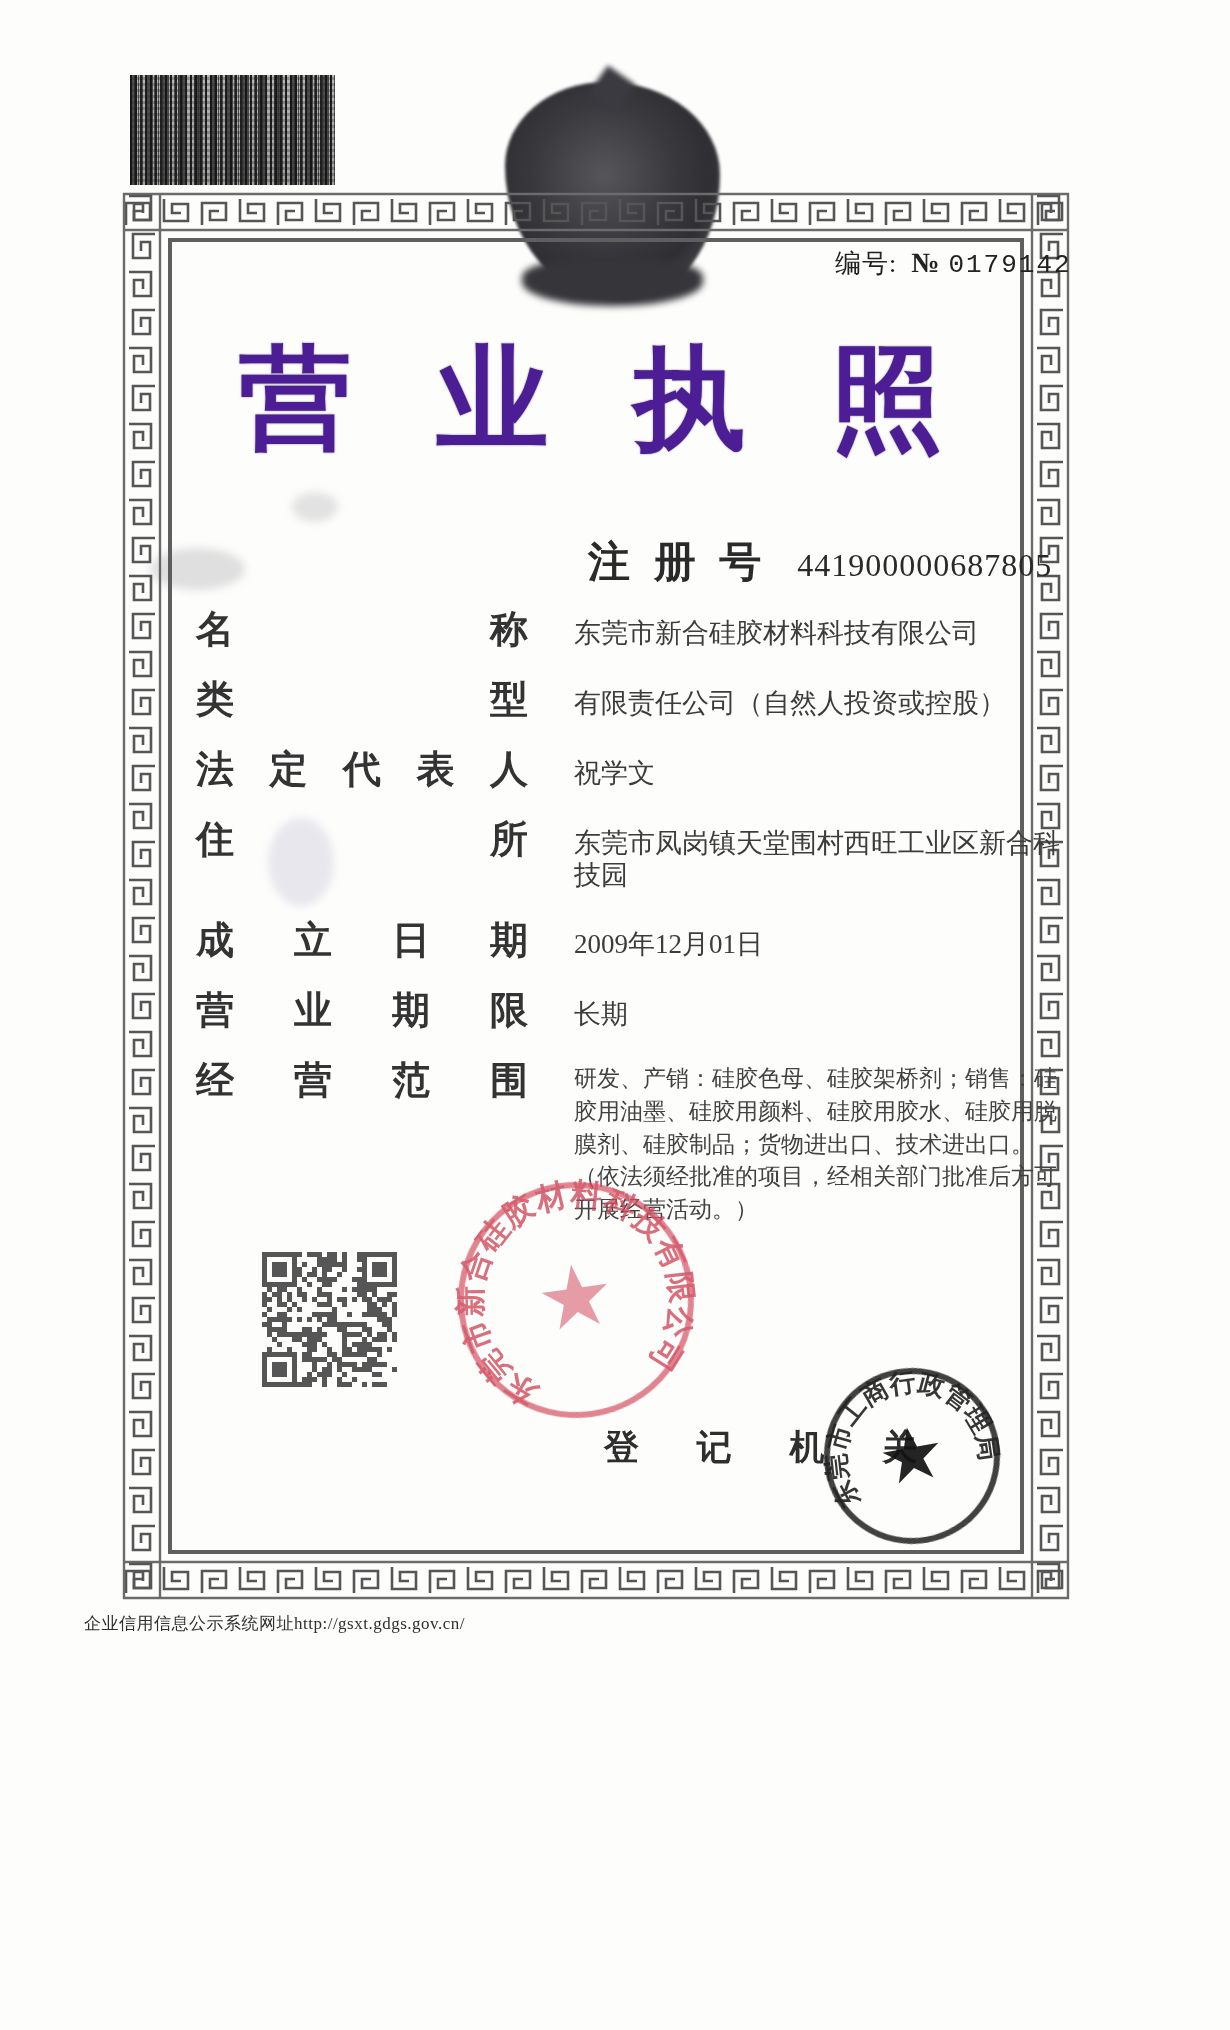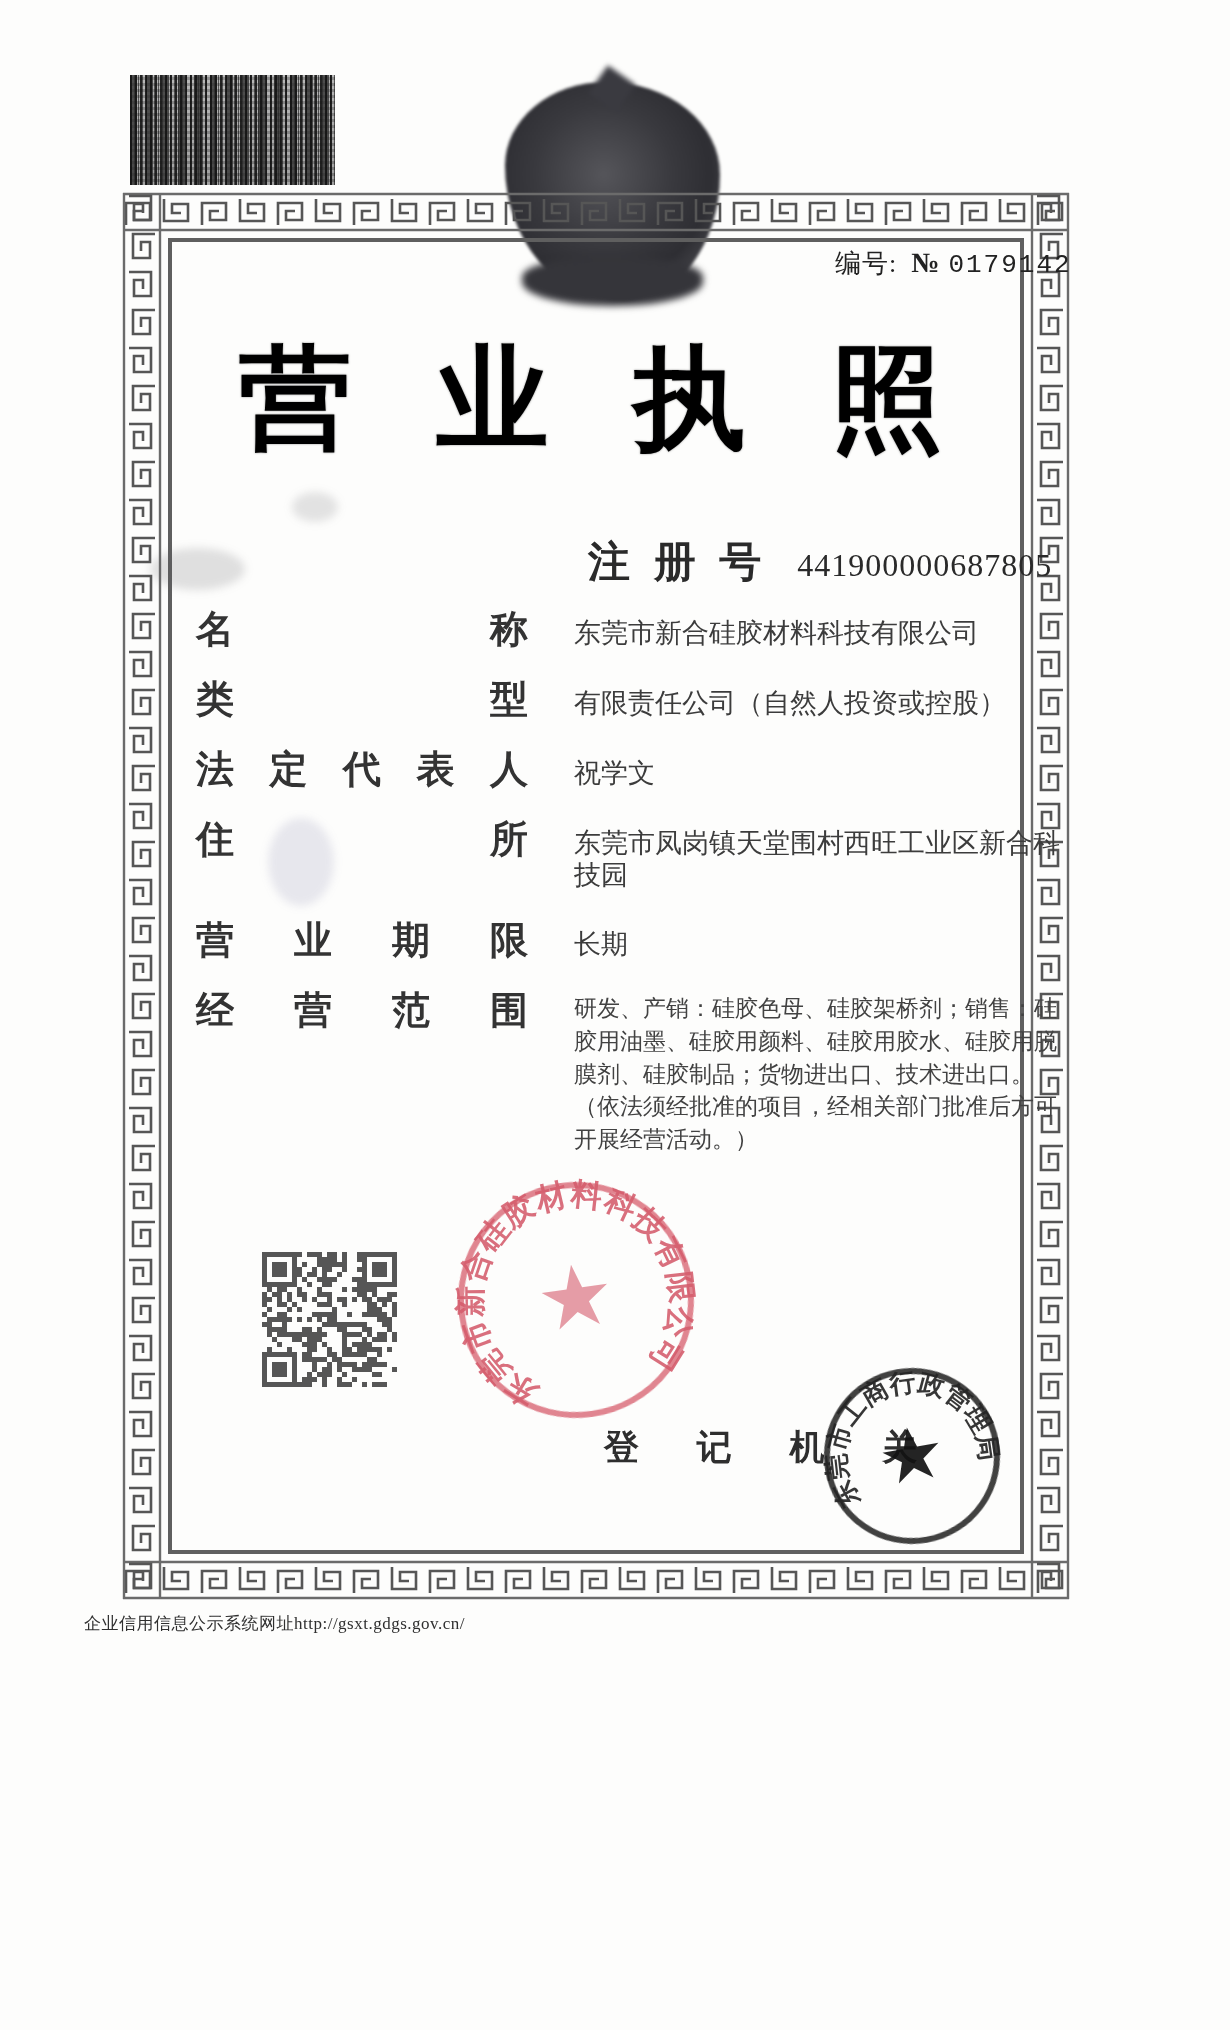--- a/index.html
+++ b/index.html
@@ -34,21 +34,21 @@
   #inner-rule{position:absolute;left:46px;top:46px;right:46px;bottom:46px;border:4px solid #5f5f5f;}
 
   
   #serial{position:absolute;left:835px;top:246px;width:250px;font-size:26px;color:#222;
     letter-spacing:1px;white-space:nowrap;}
   #serial .nomark{font-weight:700;font-size:28px;padding:0 8px 0 14px;}
   #serial .num{font-family:"Liberation Mono",monospace;font-size:26px;letter-spacing:2px;}
 
   #title{position:absolute;left:598px;top:332px;transform:translateX(-50%);white-space:nowrap;
     font-family:"Liberation Sans",sans-serif;font-weight:900;font-size:112px;line-height:1.2;
-    color:#000000;letter-spacing:14px;word-spacing:26px;text-shadow:0 0 2px rgba(70,70,70,.7);}
+    color:#4c1d95;letter-spacing:14px;word-spacing:26px;text-shadow:0 0 2px rgba(70,70,70,.7);}
 
   #regline{position:absolute;left:588px;top:534px;white-space:nowrap;color:#2a2a2a;}
   #regline .rlab{font-family:"Liberation Sans",sans-serif;font-weight:700;font-size:42px;letter-spacing:6px;}
   #regline .rval{font-size:32px;letter-spacing:1px;margin-left:26px;}
 
   #fields{position:absolute;left:196px;top:610px;width:880px;}
   .row{display:flex;align-items:flex-start;margin-bottom:30px;}
   .flab{width:332px;flex:0 0 332px;font-family:"Liberation Sans",sans-serif;font-weight:700;
     font-size:38px;line-height:1.05;color:#333;text-align:justify;text-align-last:justify;}
   .fval{margin-left:46px;padding-top:7px;font-size:27px;line-height:1.2;color:#3c3c3c;}
@@ -146,20 +146,24 @@
       <div class="flab">类 型</div>
       <div class="fval">有限责任公司（自然人投资或控股）</div>
     </div>
     <div class="row">
       <div class="flab">法 定 代 表 人</div>
       <div class="fval">祝学文</div>
     </div>
     <div class="row">
       <div class="flab">住 所</div>
       <div class="fval">东莞市凤岗镇天堂围村西旺工业区新合科技园</div>
+    </div>
+    <div class="row">
+      <div class="flab">成 立 日 期</div>
+      <div class="fval">2009年12月01日</div>
     </div>
     <div class="row">
       <div class="flab">营 业 期 限</div>
       <div class="fval">长期</div>
     </div>
     <div class="row">
       <div class="flab">经 营 范 围</div>
       <div class="fval small">研发、产销：硅胶色母、硅胶架桥剂；销售：硅胶用油墨、硅胶用颜料、硅胶用胶水、硅胶用脱膜剂、硅胶制品；货物进出口、技术进出口。（依法须经批准的项目，经相关部门批准后方可开展经营活动。）</div>
     </div>
   </div>

